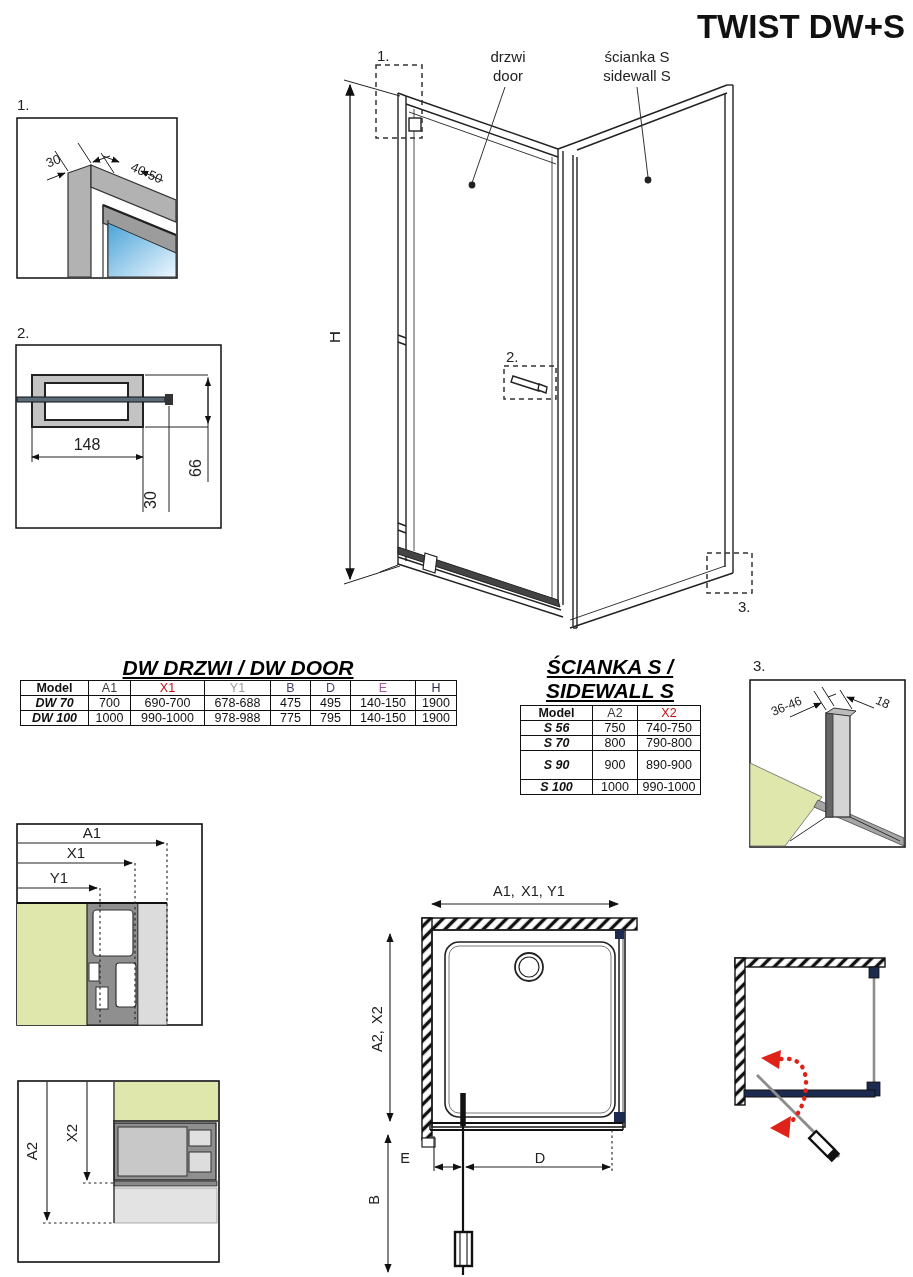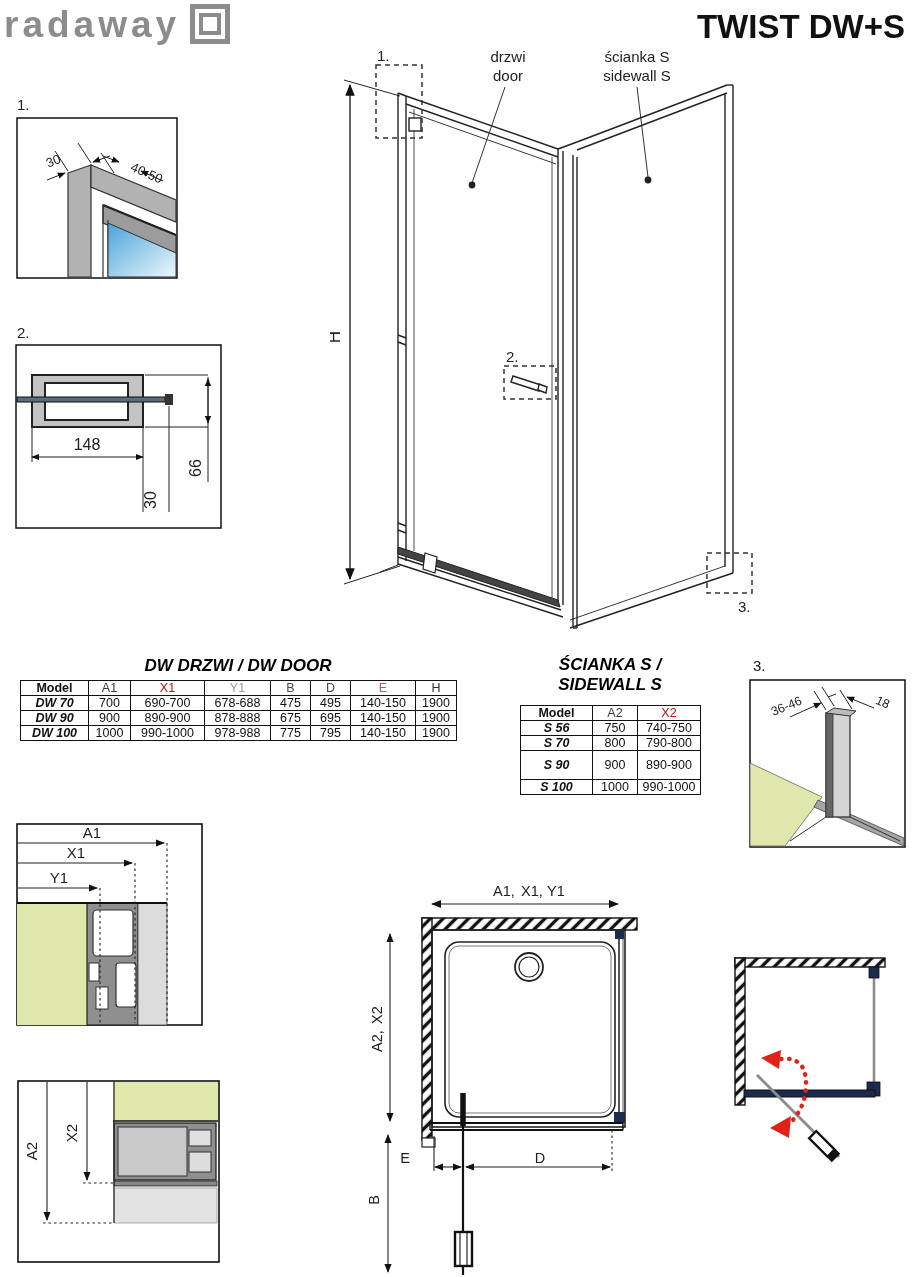--- a/index.html
+++ b/index.html
@@ -6,21 +6,21 @@
   #page{position:relative;width:913px;height:1277px;background:#fff;overflow:hidden;
         font-family:"Liberation Sans",sans-serif;color:#111;}
   .abs{position:absolute;}
   
   #logo-text{font-size:37px;font-weight:600;letter-spacing:4px;color:#8a8c8e;line-height:1;}
   #logo-sq-outer{width:30px;height:30px;border:5px solid #8a8c8e;}
   #logo-sq-inner{width:14px;height:14px;border:4px solid #8a8c8e;margin:4px;}
   
   #doc-title{font-size:33px;font-weight:bold;color:#111;}
   
-  .tbl-title{font-size:17px;font-weight:bold;font-style:italic;text-align:center;color:#000;}
+  .tbl-title{font-size:21px;font-weight:bold;font-style:italic;text-align:center;color:#000;text-decoration:underline;}
   table{border-collapse:collapse;table-layout:fixed;padding-left:22px;}
   td,th{border:1.8px solid #111;text-align:center;vertical-align:middle;
         font-size:12.5px;padding:0;height:12px;overflow:hidden;white-space:nowrap;}
   th{font-weight:bold;}
   td.model{font-weight:bold;font-style:italic;}
   #dw-table th:nth-child(2){color:#3a3a3a;font-weight:normal;}
   #dw-table th:nth-child(3){color:#c00f12;font-weight:normal;}
   #dw-table th:nth-child(4){color:#9a9a9a;font-weight:normal;}
   #dw-table th:nth-child(5){color:#44446a;font-weight:normal;}
   #dw-table th:nth-child(6){color:#4a4070;font-weight:normal;}
@@ -29,26 +29,20 @@
   #sw-table th:nth-child(2){font-weight:normal;color:#3a3a3a;}
   #sw-table th:nth-child(3){font-weight:normal;color:#c00f12;}
   svg{display:block;}
   svg text{font-family:"Liberation Sans",sans-serif;fill:#222;}
 </style>
 </head>
 <body>
 
 <div id="page">
 
-  <div class="abs" style="left:4px;top:4px;display:flex;align-items:center;">
-    <div id="logo-text">radaway</div>
-    <div id="logo-sq-outer" style="margin-left:10px;">
-      <div id="logo-sq-inner"></div>
-    </div>
-  </div>
   <div id="doc-title" class="abs" style="right:8px;top:8px;">TWIST DW+S</div>
 
   <svg class="abs" style="left:330px;top:45px;" width="430" height="600" viewBox="0 0 430 600">
     <defs>
       <marker id="mM" viewBox="0 0 10 10" refX="9" refY="5" markerWidth="8.5" markerHeight="8.5" orient="auto-start-reverse">
         <path d="M0,1 L10,5 L0,9 z" fill="#111"></path>
       </marker>
     </defs>
     <g stroke="#222" stroke-width="1.4" fill="none">
 
@@ -216,30 +210,20 @@
       <td class="model">DW 70</td>
           <td>700</td>
       <td>690-700</td>
           <td>678-688</td>
       <td>475</td>
           <td>495</td>
       <td>140-150</td>
           <td>1900</td>
     </tr>
     <tr>
-      <td class="model">DW 90</td>
-          <td>900</td>
-      <td>890-900</td>
-          <td>878-888</td>
-      <td>675</td>
-          <td>695</td>
-      <td>140-150</td>
-          <td>1900</td>
-    </tr>
-    <tr>
       <td class="model">DW 100</td>
           <td>1000</td>
       <td>990-1000</td>
           <td>978-988</td>
       <td>775</td>
           <td>795</td>
       <td>140-150</td>
           <td>1900</td>
     </tr>
   </tbody>

